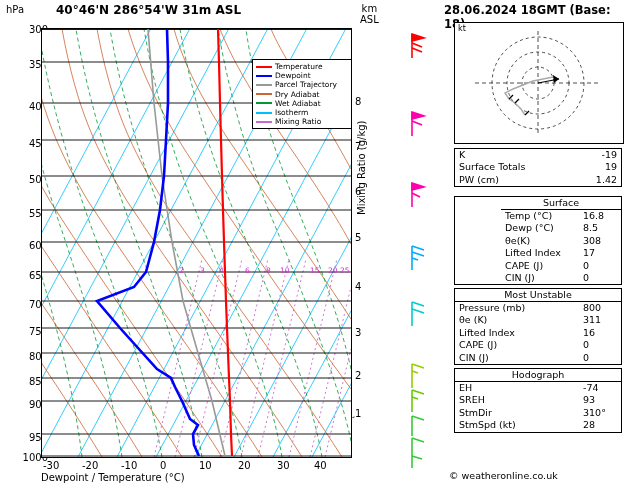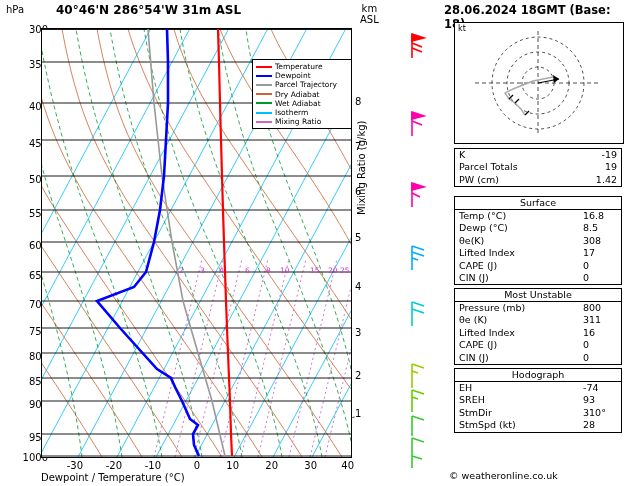--- a/index.html
+++ b/index.html
@@ -9,21 +9,21 @@
   
   #sounding{position:absolute;left:0;top:0;width:400px;height:486px;}
   #hpa-label{position:absolute;left:6px;top:4px;font-size:10px;}
   #station-title{position:absolute;left:56px;top:3px;font-size:12px;font-weight:bold;}
   #km-label{position:absolute;left:360px;top:3px;font-size:10px;text-align:center;line-height:11px;}
 
   .plot{position:absolute;left:41px;top:28px;width:311px;height:430px;border:1px solid #000;box-sizing:border-box;overflow:hidden;background:#fff;}
   .plot svg{position:absolute;left:0;top:0;}
 
   .ytick{position:absolute;right:352px;font-size:10px;text-align:right;width:32px;}
-  .xtick{position:absolute;top:460px;font-size:10px;text-align:right;width:40px;}
+  .xtick{position:absolute;top:460px;font-size:10px;text-align:left;width:40px;}
   #xaxis-title{position:absolute;left:41px;top:472px;width:311px;font-size:10px;}
   #mixing-label{position:absolute;left:356px;top:215px;font-size:10px;transform:rotate(-90deg);transform-origin:left top;white-space:nowrap;}
   #lcl-label{position:absolute;left:336px;top:409px;font-size:10px;font-family:Liberation Serif, serif;}
   .kmtick{position:absolute;left:355px;font-size:10px;}
 
   
   #legend{position:absolute;left:210px;top:30px;width:122px;background:#fff;border:1px solid #000;padding:2px 3px;font-size:7.5px;line-height:9.2px;}
   #legend .row{display:flex;align-items:center;}
   #legend .swatch{width:16px;height:0;border-top-width:2px;border-top-style:solid;margin-right:3px;}
   #legend .lbl{white-space:nowrap;}
@@ -306,30 +306,30 @@
         <polygon points="104,56 98,52 99,60" fill="#000000"></polygon>
       </svg>
     </div>
 
     <div class="tbl" style="top:148px;">
       <div class="plainrow">
           <span>K</span>
           <span class="v">-19</span>
         </div>
       <div class="plainrow">
-          <span>Parcel Totals</span>
+          <span>Surface Totals</span>
           <span class="v">19</span>
         </div>
       <div class="plainrow">
           <span>PW (cm)</span>
           <span class="v">1.42</span>
         </div>
     </div>
 
-    <div class="tbl" style="top:196px;">
+    <div class="tbl" style="top:196px;padding-left:46px;">
       <div class="hdr">Surface</div>
       <div class="r">
           <span>Temp (°C)</span>
           <span class="v">16.8</span>
         </div>
       <div class="r">
           <span>Dewp (°C)</span>
           <span class="v">8.5</span>
         </div>
       <div class="r">

